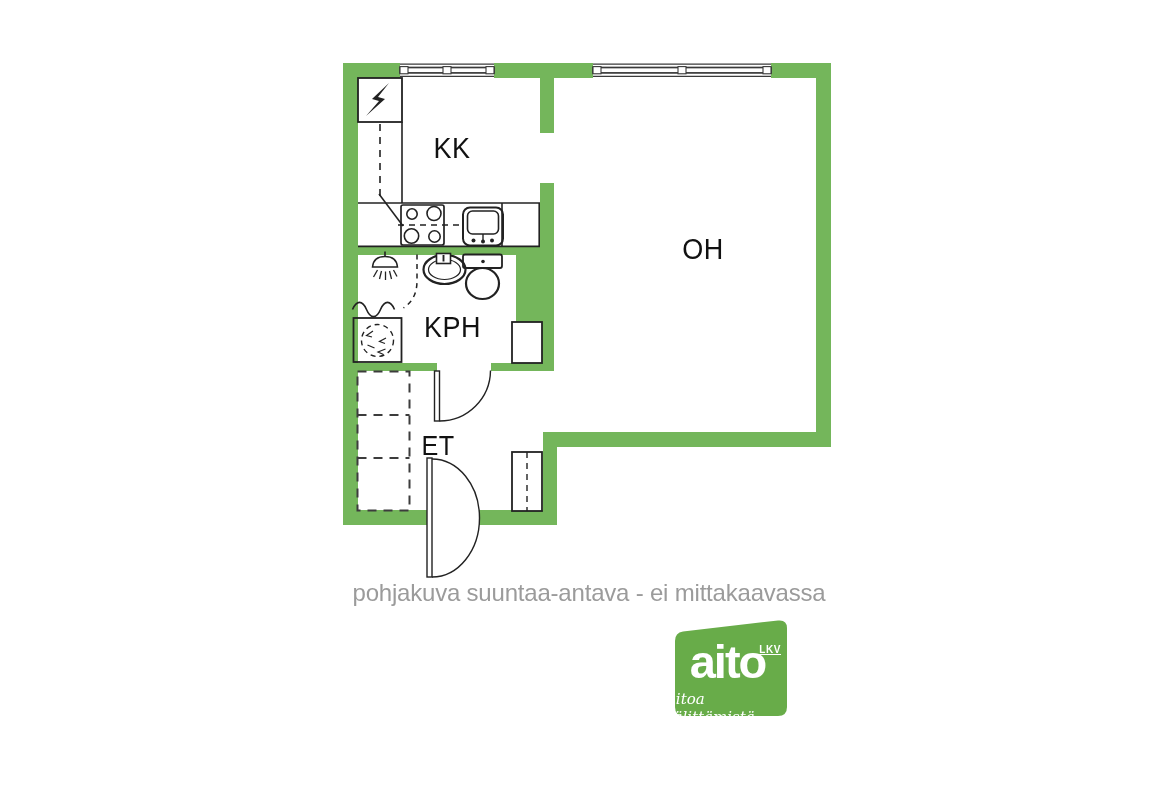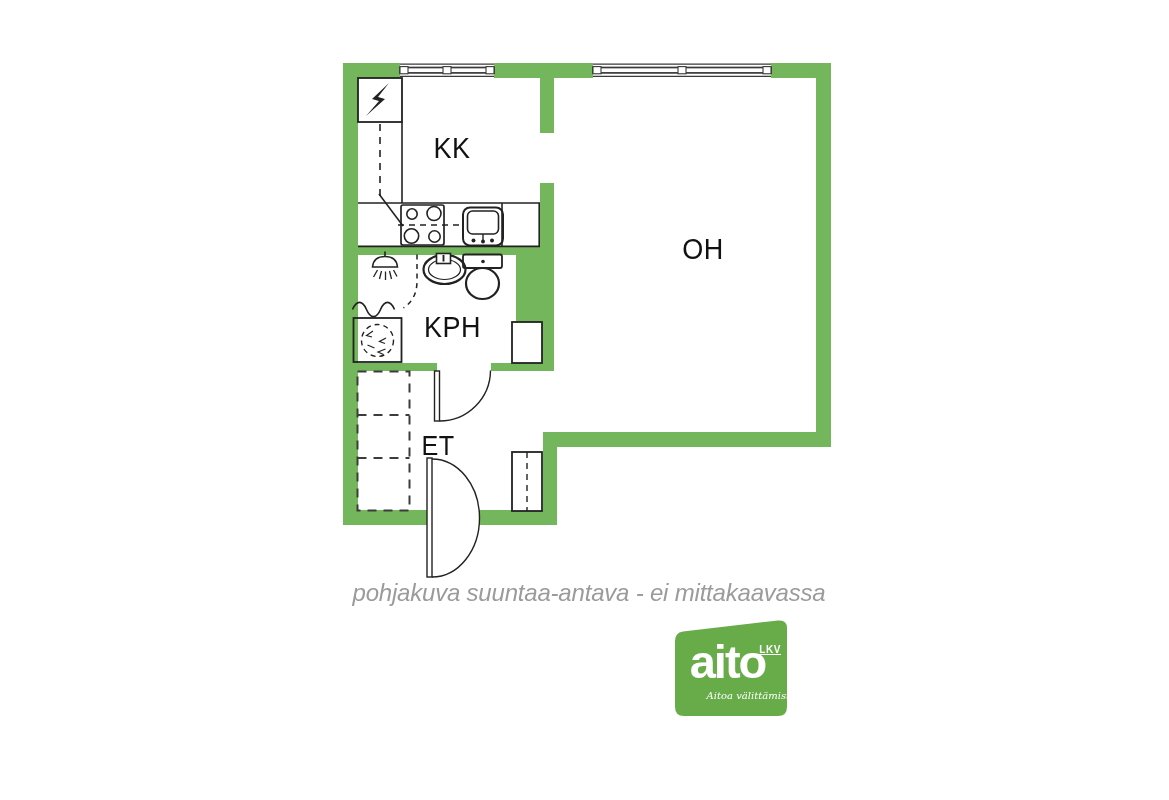--- a/index.html
+++ b/index.html
@@ -3,29 +3,29 @@
 <meta charset="utf-8">
 <style>
   html,body{margin:0;padding:0;background:#ffffff;}
   #stage{position:relative;width:936px;height:800px;background:#fff;overflow:hidden;
          font-family:"Liberation Sans",sans-serif;border-radius:17px;}
   #plan-svg{position:absolute;left:0;top:0;}
   .room-label{position:absolute;color:var(--label,#111);font-size:30px;line-height:1;
               font-weight:400;text-align:center;transform:scaleX(.9);letter-spacing:.5px;}
   .room-label.small{font-size:28px;}
   .disclaimer{position:absolute;left:289px;top:579px;width:600px;text-align:center;
-              color:var(--disclaimer,#9b9b9b);font-size:24px;letter-spacing:-.2px;font-style:italic;}
+              color:var(--disclaimer,#9b9b9b);font-size:24px;letter-spacing:-.2px;}
   .logo{position:absolute;left:665px;top:619px;width:131px;height:100px;}
   .logo svg{position:absolute;left:0;top:0;}
   .logo .brand{position:absolute;left:0;right:6px;top:19px;text-align:center;color:#fff;
                font-size:47px;font-weight:bold;letter-spacing:-2px;line-height:1;}
   .logo .suffix{position:absolute;right:15px;top:25px;color:#fff;font-size:10px;
                 font-weight:bold;letter-spacing:.6px;text-decoration:underline;}
-  .logo .tagline{position:absolute;left:0;right:0;top:71px;text-align:right;color:#fff;
-                 font-size:10px;font-style:italic;font-family:"DejaVu Serif",serif;}
+  .logo .tagline{position:absolute;left:0;right:0;top:71px;text-align:left;color:#fff;
+                 font-size:15px;font-style:italic;font-family:"DejaVu Serif",serif;}
   .website{position:absolute;left:697px;top:736px;width:138px;text-align:center;
            color:var(--website,#b5b5b5);font-size:25px;letter-spacing:.5px;}
 </style>
 </head>
 <body>
 
 <div id="stage">
 
   <svg id="plan-svg" width="1169" height="800" viewBox="0 0 1169 800">
 

